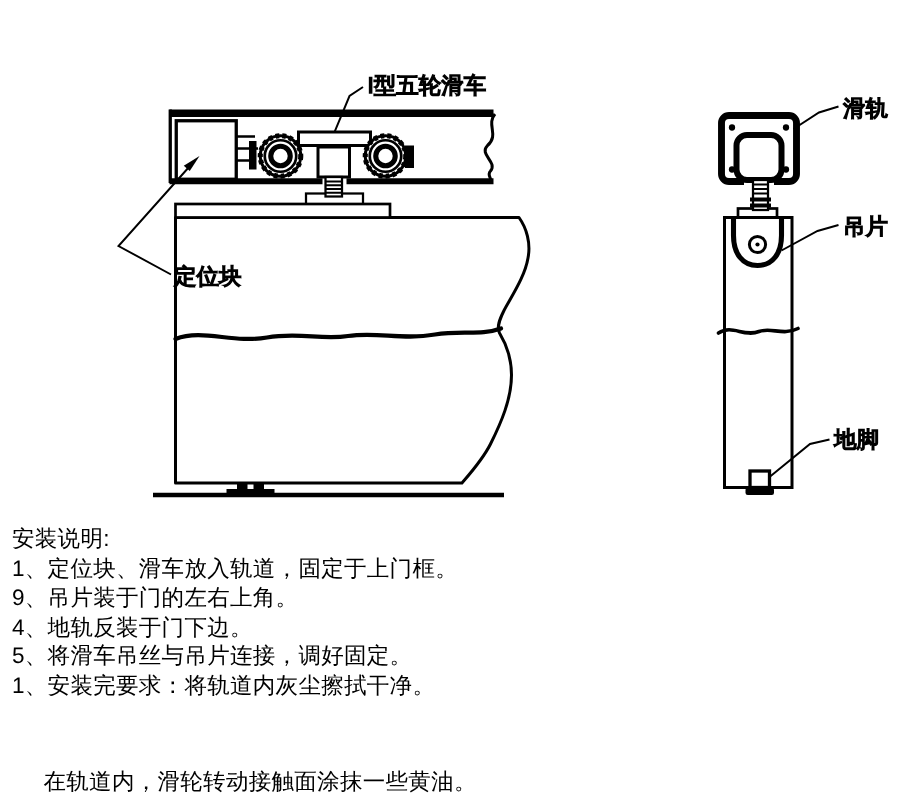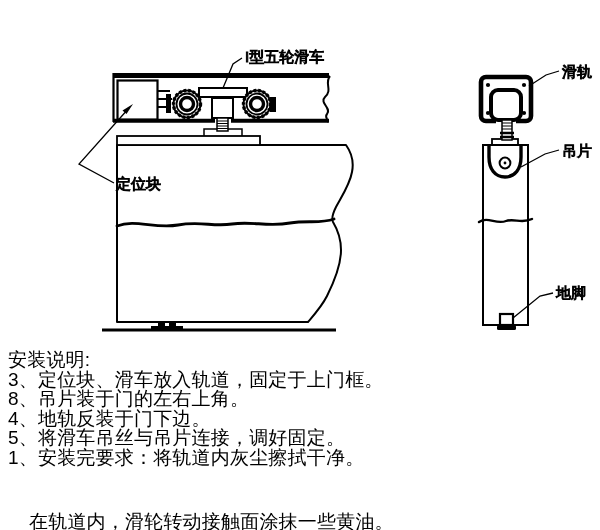--- a/index.html
+++ b/index.html
@@ -14,21 +14,21 @@
   .stage{position:absolute;left:0;top:0;width:600px;height:530px;}
   svg{position:absolute;left:0;top:0;}
   svg text{
     font-family:"Liberation Sans", sans-serif;
     font-size:15px;
     fill:#000;
   }
   .instructions{
     position:absolute;
     left:8px;top:350px;width:584px;
-    font-size:19px;
+    font-size:15px;
     line-height:19.6px;
     letter-spacing:0.2px;
     white-space:nowrap;
   }
   .instructions .title{margin-bottom:0;}
   .instructions .line{margin:0;}
   .instructions .line.indent{padding-left:21px;margin-top:44px;}
 </style>
 </head>
 <body>
@@ -147,21 +147,21 @@
         <text x="562" y="156">吊片</text>
 
         <polyline points="553,293 540,296 513,318" stroke-width="1.3"></polyline>
         <text x="556" y="298">地脚</text>
       </g>
     </g>
   </svg>
 
   <div class="instructions">
     <div class="title">安装说明:</div>
-    <div class="line">3、定位块、滑车放入轨道，固定于上门框。</div>
-    <div class="line">8、吊片装于门的左右上角。</div>
+    <div class="line">1、定位块、滑车放入轨道，固定于上门框。</div>
+    <div class="line">9、吊片装于门的左右上角。</div>
     <div class="line">4、地轨反装于门下边。</div>
     <div class="line">5、将滑车吊丝与吊片连接，调好固定。</div>
     <div class="line">1、安装完要求：将轨道内灰尘擦拭干净。</div>
     <div class="line indent">在轨道内，滑轮转动接触面涂抹一些黄油。</div>
   </div>
 
 </div>
 
 </body></html>

